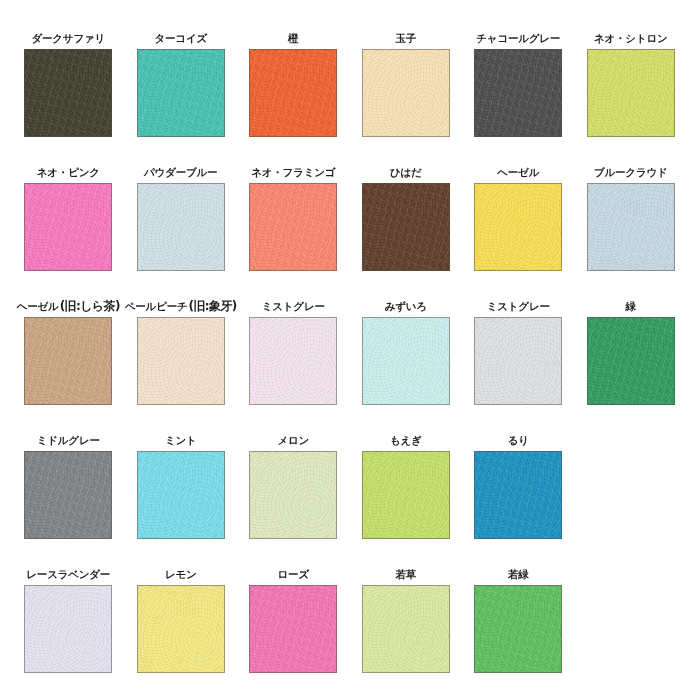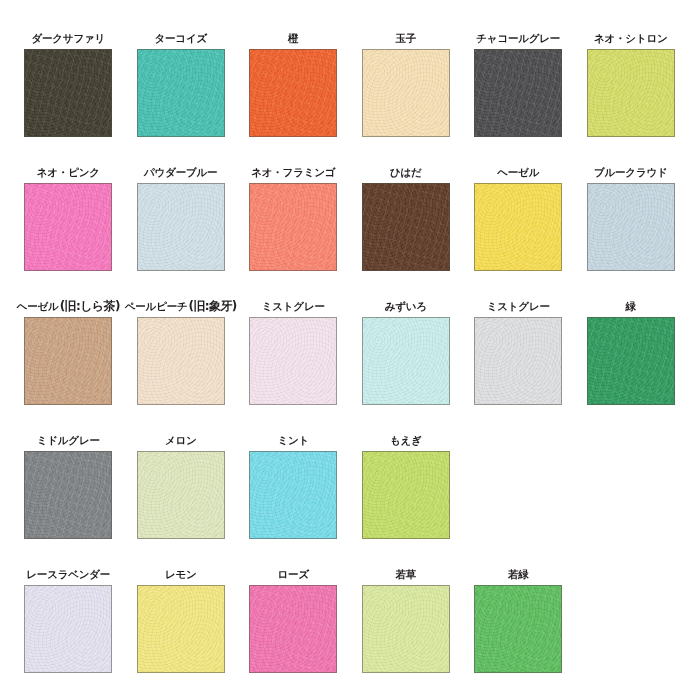--- a/index.html
+++ b/index.html
@@ -282,45 +282,54 @@
         <div class="swatch-label">
           <span>ミドルグレー</span>
         </div>
         <div class="swatch-chip" style="background: rgb(126, 129, 132); border-color: rgba(90, 85, 75, 0.55);">
           <div class="tex"></div>
           <div class="tex2"></div>
         </div>
       </div>
       <div class="swatch-cell">
         <div class="swatch-label">
+          <span>ミント</span>
+        </div>
+        <div class="swatch-chip" style="background: rgb(118, 219, 232); border-color: rgba(90, 85, 75, 0.55);">
+          <div class="tex"></div>
+          <div class="tex2"></div>
+        </div>
+      </div>
+      <div class="swatch-cell">
+        <div class="swatch-label">
           <span>メロン</span>
         </div>
         <div class="swatch-chip" style="background: rgb(221, 230, 189); border-color: rgba(90, 85, 75, 0.55);">
           <div class="tex"></div>
           <div class="tex2"></div>
         </div>
       </div>
       <div class="swatch-cell">
         <div class="swatch-label">
-          <span>ミント</span>
-        </div>
-        <div class="swatch-chip" style="background: rgb(118, 219, 232); border-color: rgba(90, 85, 75, 0.55);">
-          <div class="tex"></div>
-          <div class="tex2"></div>
-        </div>
-      </div>
-      <div class="swatch-cell">
-        <div class="swatch-label">
           <span>もえぎ</span>
         </div>
         <div class="swatch-chip" style="background: rgb(194, 221, 102); border-color: rgba(90, 85, 75, 0.55);">
           <div class="tex"></div>
           <div class="tex2"></div>
         </div>
       </div>
+      <div class="swatch-cell">
+        <div class="swatch-label">
+          <span>るり</span>
+        </div>
+        <div class="swatch-chip" style="background: rgb(27, 143, 192); border-color: rgba(90, 85, 75, 0.55);">
+          <div class="tex"></div>
+          <div class="tex2"></div>
+        </div>
+      </div>
     </div>
     <div class="swatch-row">
       <div class="swatch-cell">
         <div class="swatch-label">
           <span>レースラベンダー</span>
         </div>
         <div class="swatch-chip" style="background: rgb(227, 225, 239); border-color: rgba(90, 85, 75, 0.55);">
           <div class="tex"></div>
           <div class="tex2"></div>
         </div>

